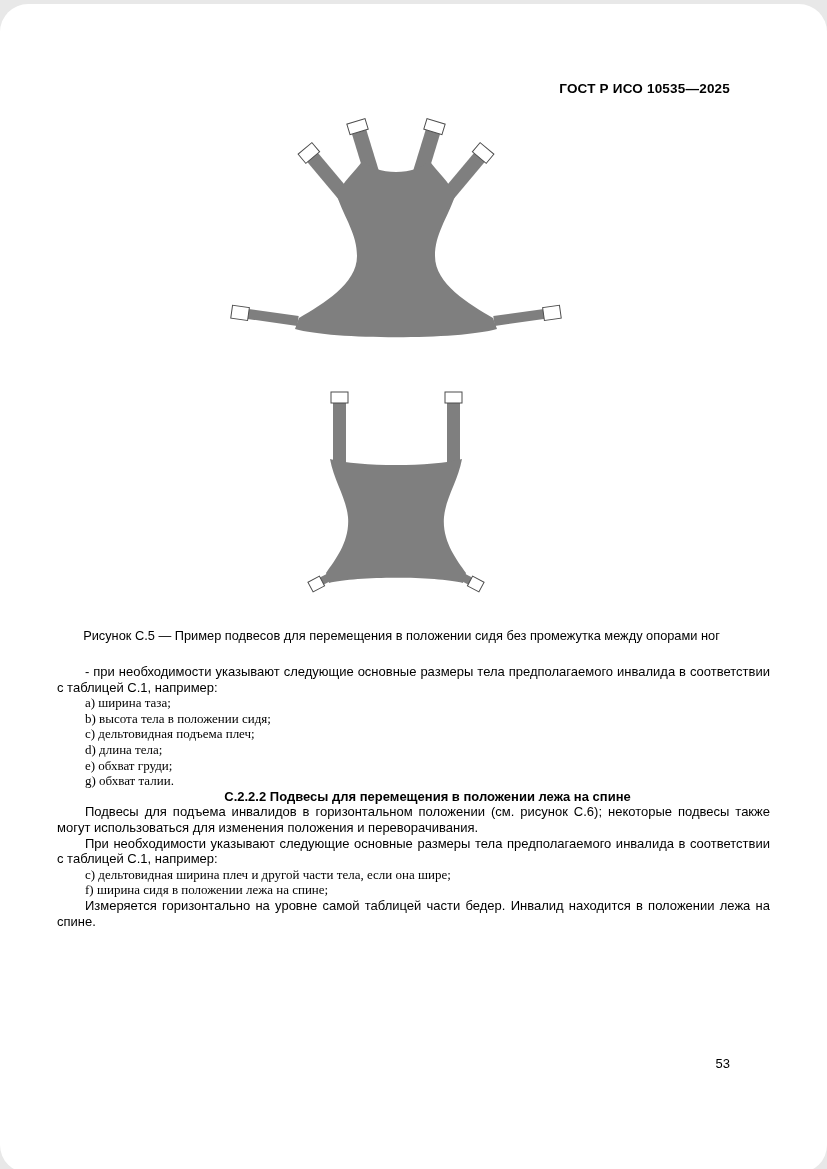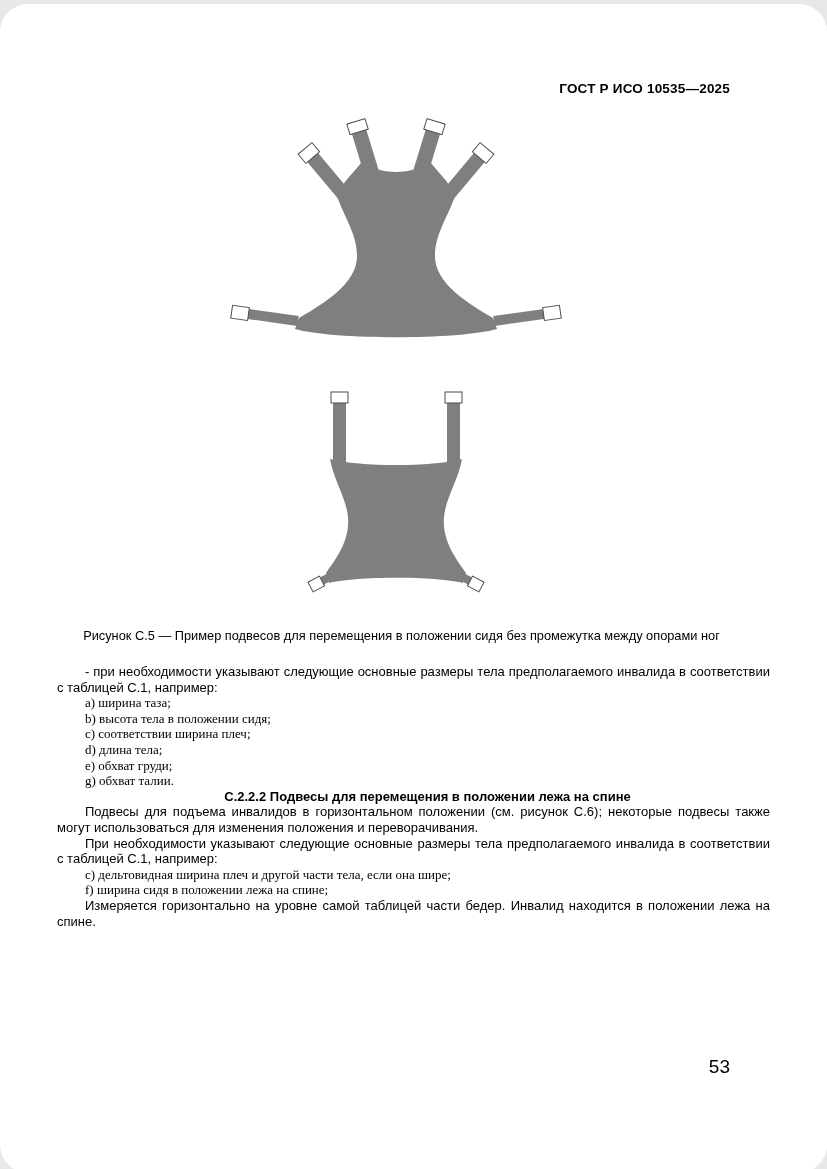--- a/index.html
+++ b/index.html
@@ -28,21 +28,21 @@
   }
   .textblock {
     position: absolute; top: 660px; left: 57px; width: 713px;
     font-size: 13px; line-height: 15.6px;
   }
   .p  { text-align: justify; text-indent: 28px; margin: 0; }
   .li { text-indent: 28px; margin: 0; font-family: Liberation Serif, serif; }
   .h  { text-indent: 28px; margin: 0; font-weight: bold; text-align: center; }
   .page-number {
     position: absolute; top: 1052px; right: 97px;
-    font-size: 19px;
+    font-size: 13px;
   }
 </style>
 </head>
 <body>
 
 <div class="page">
 
   <div class="doc-header">ГОСТ Р ИСО 10535—2025</div>
 
   <svg class="fig fig1" viewBox="0 0 340 235" xmlns="http://www.w3.org/2000/svg">
@@ -103,21 +103,21 @@
       <path class="gray" d="M 25 70 C 55 78, 127 78, 157 70 C 153 92, 141 108, 139 128 C 137 152, 151 170, 161 184 L 158 194 C 130 187, 52 187, 24 194 L 21 184 C 31 170, 45 152, 43 128 C 41 108, 29 92, 25 70 Z"></path>
     </g>
   </svg>
 
   <div class="caption">Рисунок С.5 — Пример подвесов для перемещения в положении сидя без промежутка между опорами ног</div>
 
   <div class="textblock">
     <p class="p">- при необходимости указывают следующие основные размеры тела предполагаемого инвалида в соответствии с таблицей С.1, например:</p>
     <p class="li">a) ширина таза;</p>
     <p class="li">b) высота тела в положении сидя;</p>
-    <p class="li">c) соответствии ширина плеч;</p>
+    <p class="li">c) дельтовидная подъема плеч;</p>
     <p class="li">d) длина тела;</p>
     <p class="li">e) обхват груди;</p>
     <p class="li">g) обхват талии.</p>
     <p class="h">С.2.2.2 Подвесы для перемещения в положении лежа на спине</p>
     <p class="p">Подвесы для подъема инвалидов в горизонтальном положении (см. рисунок С.6); некоторые подвесы также могут использоваться для изменения положения и переворачивания.</p>
     <p class="p">При необходимости указывают следующие основные размеры тела предполагаемого инвалида в соответствии с таблицей С.1, например:</p>
     <p class="li">c) дельтовидная ширина плеч и другой части тела, если она шире;</p>
     <p class="li">f) ширина сидя в положении лежа на спине;</p>
     <p class="p">Измеряется горизонтально на уровне самой таблицей части бедер. Инвалид находится в положении лежа на спине.</p>
   </div>

